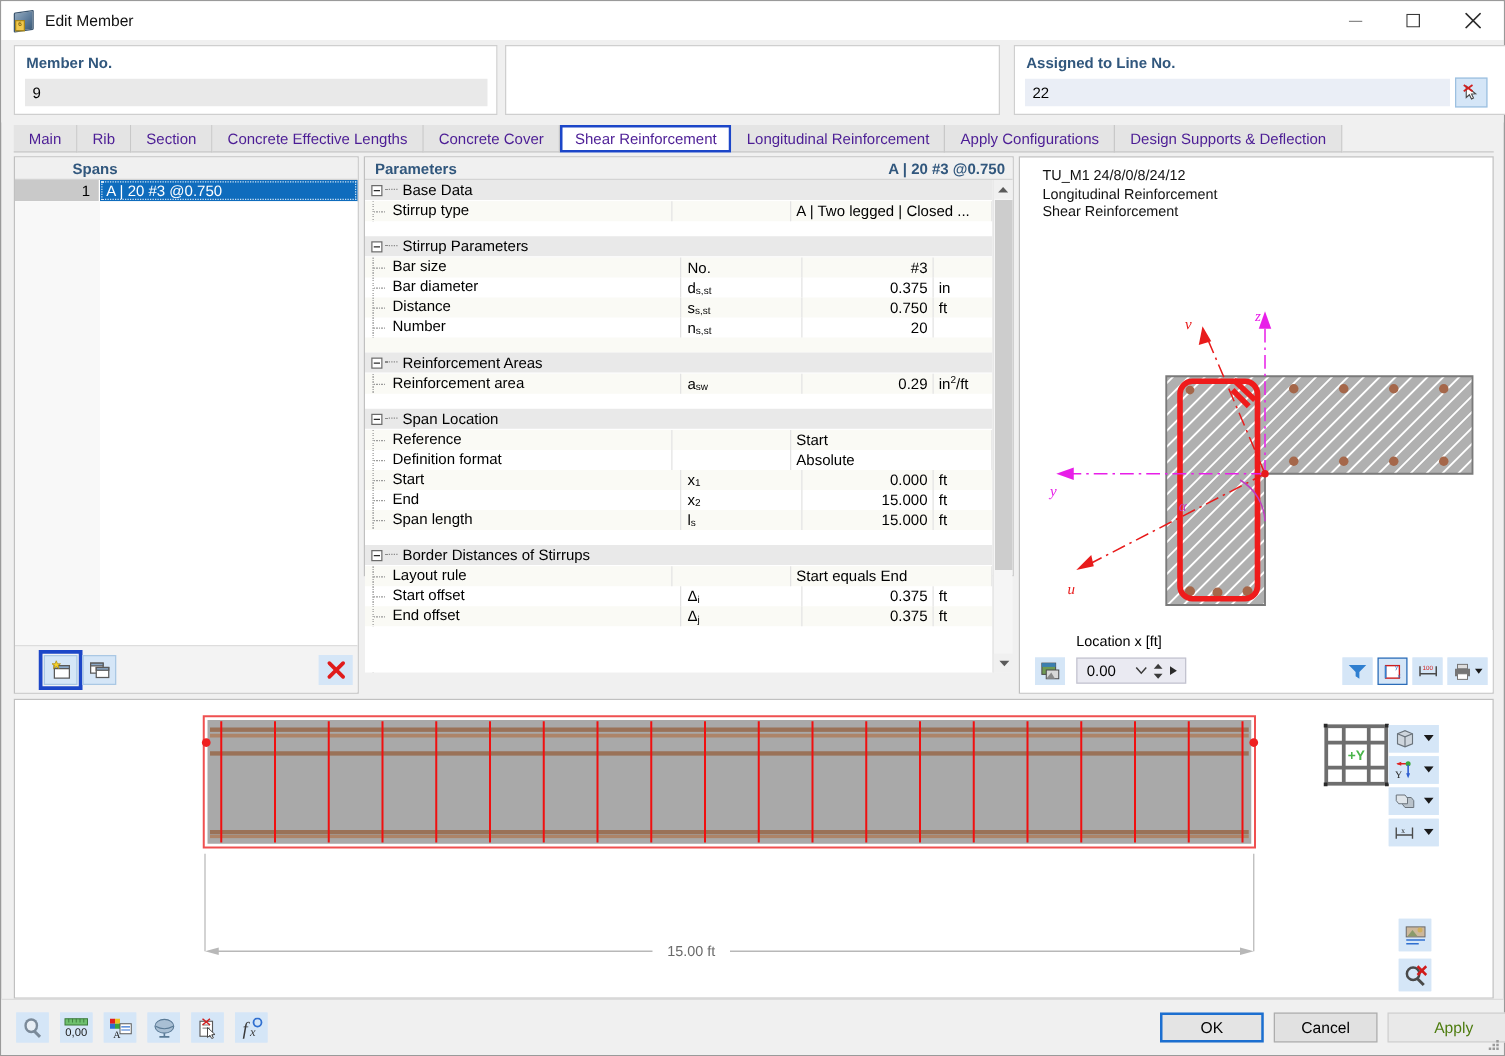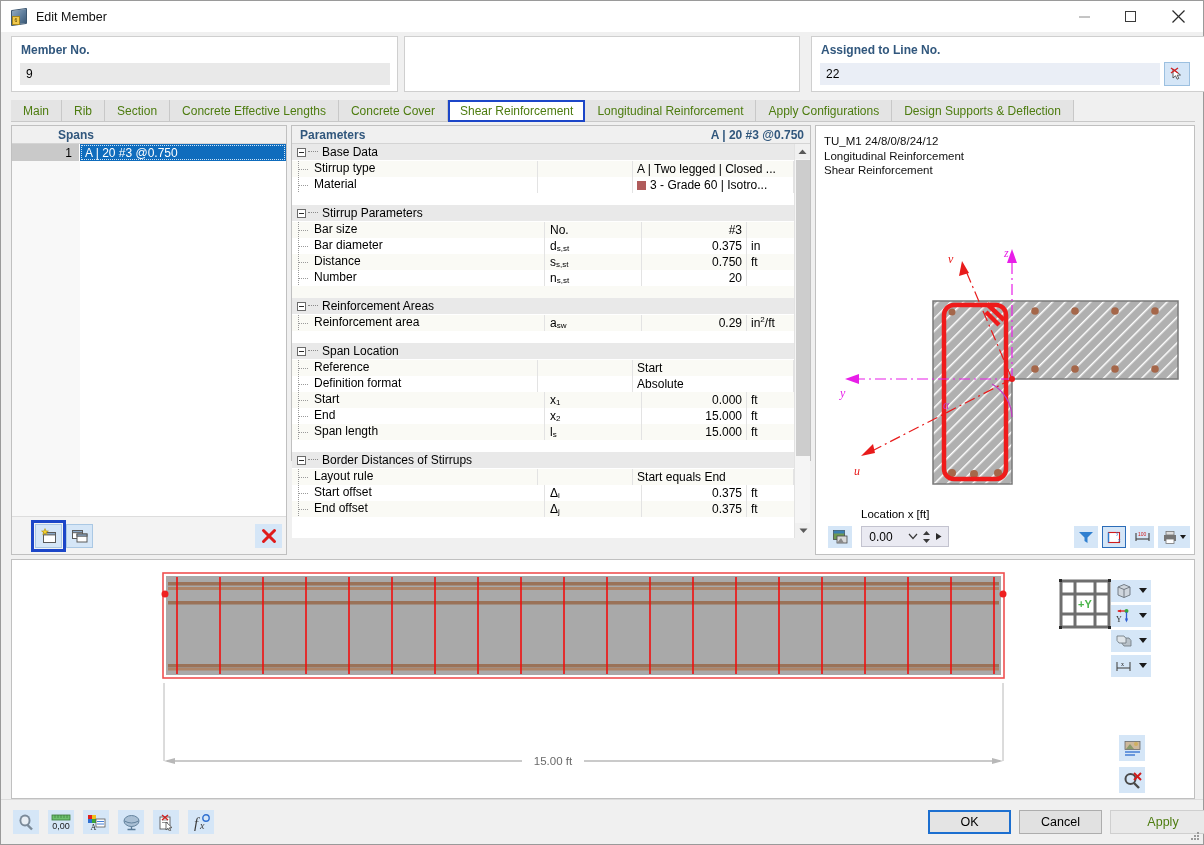--- a/index.html
+++ b/index.html
@@ -71,21 +71,21 @@
     background:#d5e6f7;border:1px solid #9cc0e0;box-sizing:border-box;
     display:flex;align-items:center;justify-content:center;
   }
   
   .tabstrip{
     position:absolute;left:10px;top:99px;width:1184px;height:22px;
     display:flex;align-items:stretch;
   }
   .tab{
     background:#e4e4e4;border-right:1px solid #c8c8c8;border-bottom:1px solid #c8c8c8;
-    display:flex;align-items:center;padding:0 12px;font-size:12px;color:#4d7c0f;
+    display:flex;align-items:center;padding:0 12px;font-size:12px;color:#4c1d95;
     box-sizing:border-box;white-space:nowrap;
   }
   .tab.active{
     background:#ffffff;border:2px solid #1c46c8;border-bottom:2px solid #1c46c8;
     padding:0 10px;
   }
   .tabfill{flex:1;border-bottom:1px solid #c8c8c8;background:#f0f0f0;}
   
   .content{
     position:absolute;left:10px;top:124px;width:1184px;height:430px;
@@ -204,21 +204,21 @@
   .pscroll .thumb{
     position:absolute;left:1px;top:16px;width:14px;height:296px;background:#cdcdcd;
   }
   sub{font-size:8px;vertical-align:baseline;position:relative;top:2px;}
   sup{font-size:8px;vertical-align:baseline;position:relative;top:-4px;}
   
   .viewer{
     position:absolute;left:804px;top:0;width:380px;height:430px;
     background:#fff;border:1px solid #c0c0c0;box-sizing:border-box;
   }
-  .vtitle{position:absolute;left:8px;top:8px;font-size:11.5px;line-height:14.5px;color:#111;}
+  .vtitle{position:absolute;left:18px;top:8px;font-size:11.5px;line-height:14.5px;color:#111;}
   .vcanvas{position:absolute;left:0;top:55px;width:378px;height:320px;}
   .vbottom{
     position:absolute;left:0;bottom:0;width:378px;height:50px;background:#fff;
   }
   .loclabel{position:absolute;left:45px;top:4px;font-size:11.5px;color:#000;}
   .spin{
     position:absolute;left:45px;top:22px;width:88px;height:21px;background:#eaeaf2;
     border:1px solid #c3c3cf;box-sizing:border-box;display:flex;align-items:center;
   }
   .spin .sv{flex:1;text-align:center;font-size:12px;padding-right:8px;}
@@ -409,31 +409,20 @@
             <div class="dots"></div>
           <div class="gtext">Base Data</div>
         </div>
         <div class="row alt">
           <div class="c-name">
               <div class="guide"></div>
               <div class="lbl">Stirrup type</div>
             </div>
           <div class="c-sym"></div>
           <div class="c-val wide">A | Two legged | Closed ...</div>
-        </div>
-        <div class="row">
-          <div class="c-name">
-              <div class="guide"></div>
-              <div class="lbl">Material</div>
-            </div>
-          <div class="c-sym"></div>
-          <div class="c-val wide">
-            <span class="swatch" style="background:#b05b5b"></span>
-            <span>3 - Grade 60 | Isotro...</span>
-          </div>
         </div>
         <div class="spacer"></div>
 
         <div class="grp">
           <div class="exp"></div>
             <div class="dots"></div>
           <div class="gtext">Stirrup Parameters</div>
         </div>
         <div class="row alt">
           <div class="c-name">

